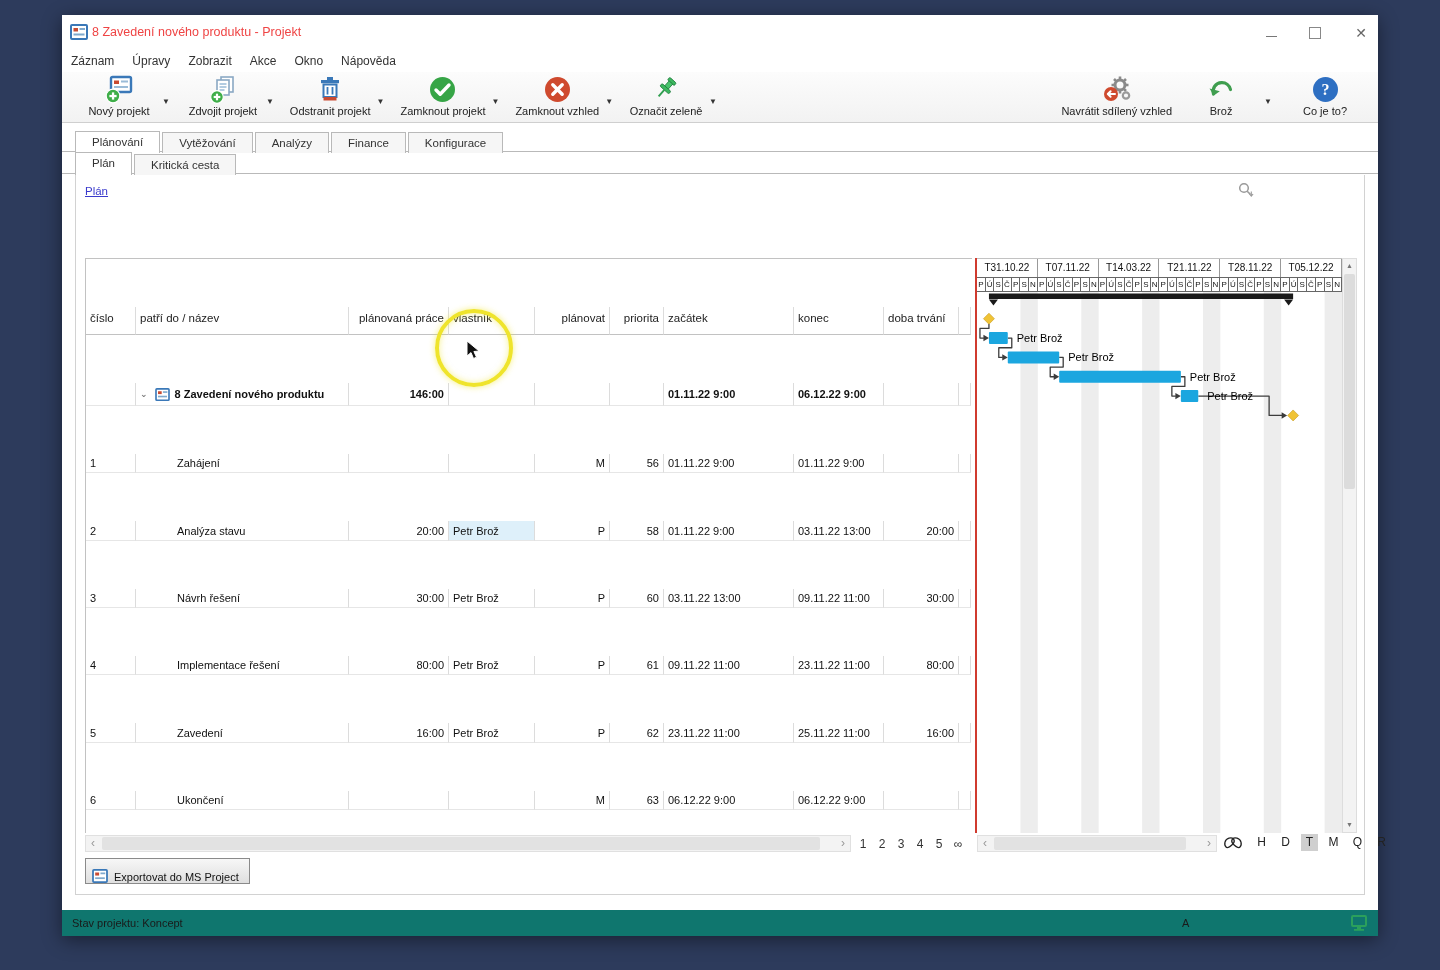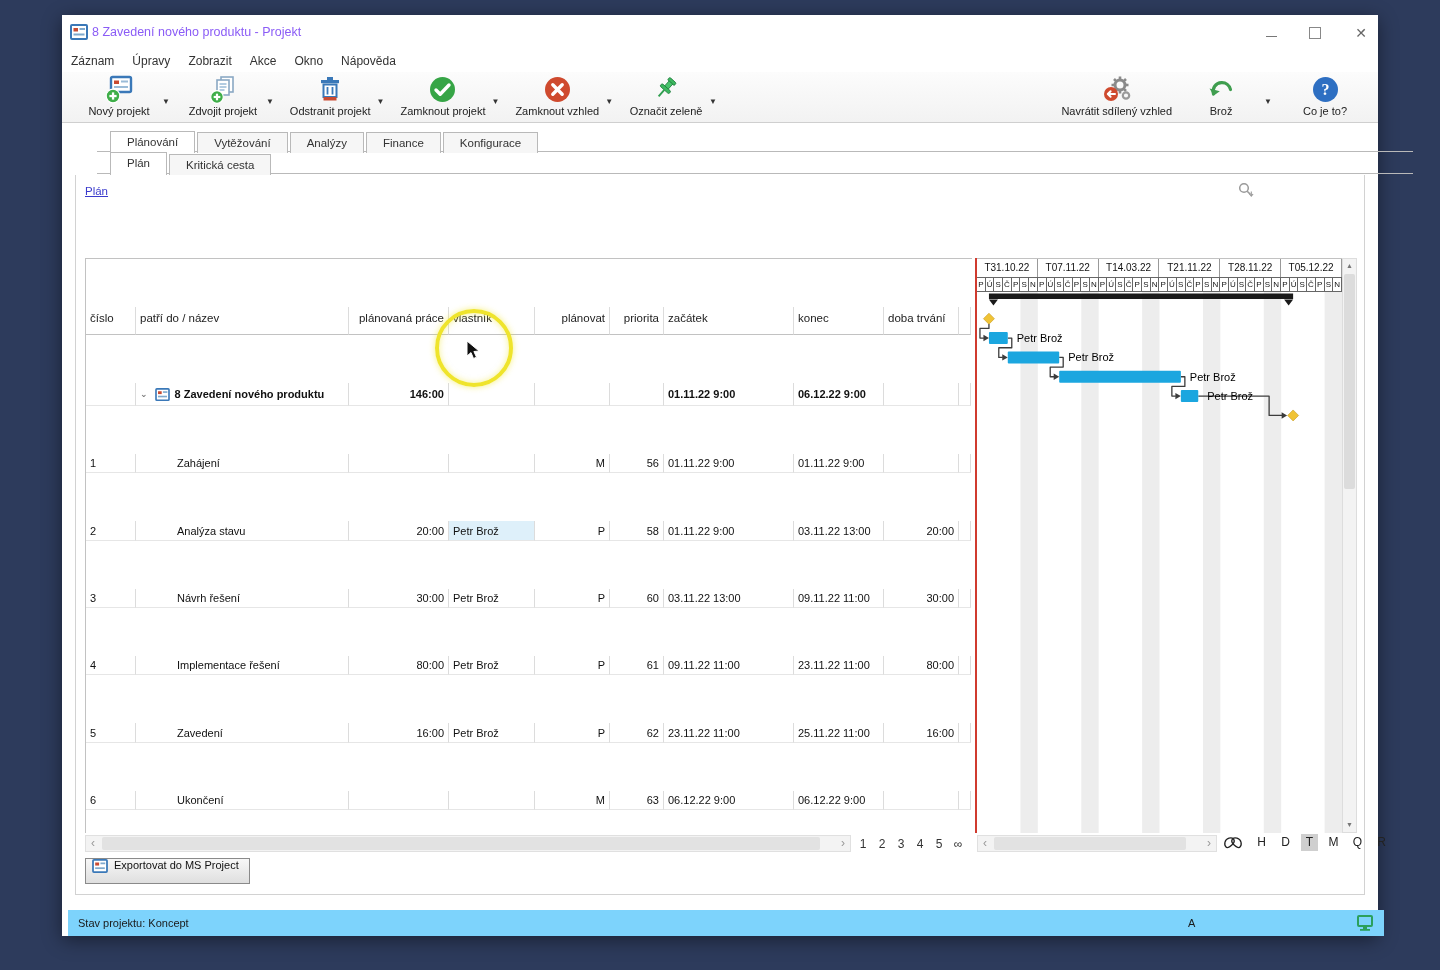--- a/index.html
+++ b/index.html
@@ -4,21 +4,21 @@
 <style>
   html,body{margin:0;padding:0;}
   body{width:1440px;height:970px;background:#2d3b5c;position:relative;overflow:hidden;
        font-family:"Liberation Sans","DejaVu Sans",sans-serif;color:#222;}
   
   #window{position:absolute;left:62px;top:15px;width:1316px;height:921px;background:#fff;
           box-shadow:0 4px 18px rgba(0,0,0,.45);}
   
   #titlebar{position:absolute;left:0;top:0;width:100%;height:36px;background:#fff;}
   #app-icon{position:absolute;left:8px;top:9px;width:18px;height:16px;}
-  #win-title{position:absolute;left:30px;top:10px;font-size:12.5px;color:#8b5cf6;}
+  #win-title{position:absolute;left:30px;top:10px;font-size:12.5px;color:#ef4444;}
   .winctl{position:absolute;top:8px;width:26px;height:20px;text-align:center;color:#666;cursor:default;}
   #btn-min{left:1196px;} #btn-max{left:1240px;} #btn-close{left:1286px;}
   #btn-min .glyph{display:inline-block;width:11px;border-bottom:1.6px solid #777;margin-top:12px;}
   #btn-max .glyph{display:inline-block;width:10px;height:10px;border:1.4px solid #888;margin-top:4px;}
   #btn-close .glyph{font-size:14px;color:#666;line-height:20px;}
   
   #menubar{position:absolute;left:0;top:36px;width:100%;height:21px;font-size:12px;color:#333;
            border-bottom:1px solid #e4e4e4;}
   .menu-item{display:inline-block;padding:3px 9px 0 9px;}
   #menubar .menu-item:first-child{margin-left:0;}
@@ -26,21 +26,21 @@
   #toolbar{position:absolute;left:0;top:57px;width:100%;height:50px;
            background:linear-gradient(#fcfcfc,#f2f2f2);border-bottom:1px solid #cfcfcf;
            display:flex;align-items:flex-start;}
   #tb-left{display:flex;margin-left:14px;}
   #tb-right{display:flex;margin-left:auto;margin-right:10px;}
   .tbtn{display:flex;flex-direction:column;align-items:center;padding:3px 6px 0 6px;min-width:74px;}
   .tbtn .ticon{height:29px;display:flex;align-items:center;}
   .tbtn .tlabel{font-size:11px;color:#222;margin-top:1px;white-space:nowrap;}
   .tdrop{font-size:8px;color:#333;align-self:center;margin:14px 10px 0 0;}
   
-  .tabrow{position:absolute;left:0;width:100%;border-bottom:1px solid #b9b9b9;padding-left:13px;box-sizing:border-box;margin-left:35px;}
+  .tabrow{position:absolute;left:0;width:100%;border-bottom:1px solid #b9b9b9;padding-left:13px;box-sizing:border-box;}
   #tabs1{top:116px;height:21px;} #tabs2{top:137px;height:22px;}
   .tab{display:inline-block;position:relative;height:20px;line-height:20px;padding:0 16px;
        font-size:11.5px;color:#333;border:1px solid #b9b9b9;border-bottom:none;background:#f6f6f6;
        margin-right:2px;vertical-align:bottom;}
   .tab.active{background:#fff;height:21px;z-index:2;}
   #tabs2 .tab.active{height:22px;}
   
   #panel{position:absolute;left:13px;top:160px;width:1290px;height:720px;background:#fff;
          border-left:1px solid #d2d2d2;border-right:1px solid #d2d2d2;border-bottom:1px solid #d2d2d2;box-sizing:border-box;}
   #plan-link{position:absolute;left:9px;top:10px;font-size:11.5px;color:#3a3acc;text-decoration:underline;}
@@ -85,24 +85,24 @@
   .hscroll{position:absolute;top:660px;height:17px;background:#f3f3f3;border:1px solid #e0e0e0;box-sizing:border-box;}
   #hscroll-table{left:9px;width:766px;} #hscroll-gantt{left:901px;width:240px;}
   .hs-arrow{position:absolute;top:0;width:14px;height:15px;color:#999;font-size:12px;line-height:14px;text-align:center;}
   .hs-thumb{position:absolute;top:1px;height:13px;background:#e2e2e2;border-radius:2px;}
   #pagination{position:absolute;left:782px;top:660px;height:17px;display:flex;gap:9px;font-size:12px;color:#333;align-items:center;}
   .pg{min-width:10px;text-align:center;}
   #timescale{position:absolute;left:1146px;top:657px;height:20px;display:flex;gap:7px;align-items:center;font-size:12px;color:#222;}
   .ts-opt{width:17px;height:17px;text-align:center;line-height:17px;}
   .ts-opt.sel{background:#cfcfcf;}
   
-  #export-btn{position:absolute;left:9px;top:683px;height:24px;padding:0 10px 0 6px;display:inline-flex;align-items:flex-start;gap:6px;
+  #export-btn{position:absolute;left:9px;top:683px;height:24px;padding:0 10px 0 6px;display:inline-flex;align-items:flex-end;gap:6px;
               font-size:11px;color:#111;background:linear-gradient(#f7f7f7,#dfdfdf);border:1px solid #8a8a8a;}
   
-  #statusbar{position:absolute;left:6px;top:895px;width:100%;height:26px;background:#7dd3fc;}
+  #statusbar{position:absolute;left:0;top:895px;width:100%;height:26px;background:#0f766e;}
   #status-text{position:absolute;left:10px;top:7px;font-size:11px;color:#1a1a1a;}
   #status-ind{position:absolute;left:1120px;top:7px;font-size:11px;color:#1a1a1a;}
   #monitor-icon{position:absolute;left:1288px;top:4px;}
   
   #highlight-circle{position:absolute;left:435px;top:309px;width:70px;height:70px;border:4px solid #efe42c;
                     border-radius:50%;z-index:50;box-shadow:0 0 6px rgba(240,230,40,.6), inset 0 0 6px rgba(240,230,40,.5);}
   #mouse-cursor{position:absolute;left:466px;top:340px;z-index:51;}
 </style>
 </head>
 <body>

